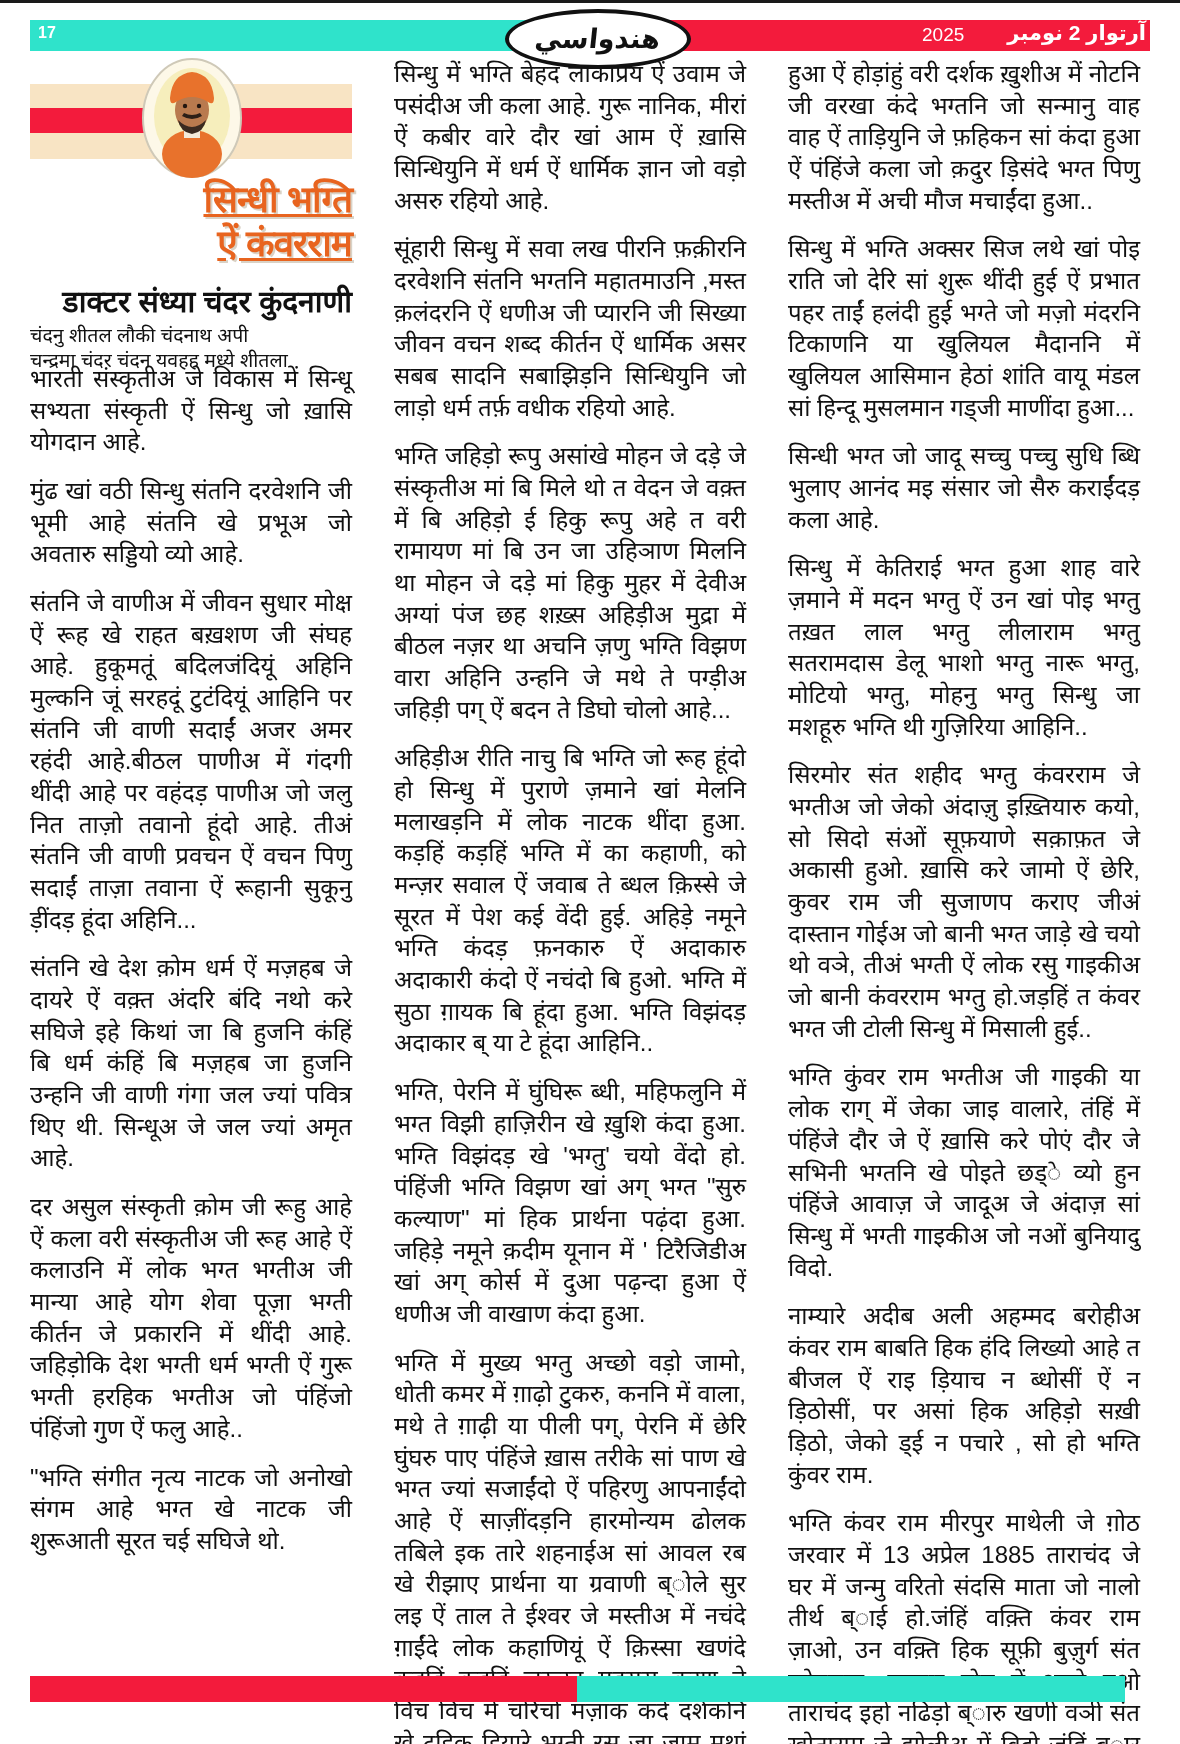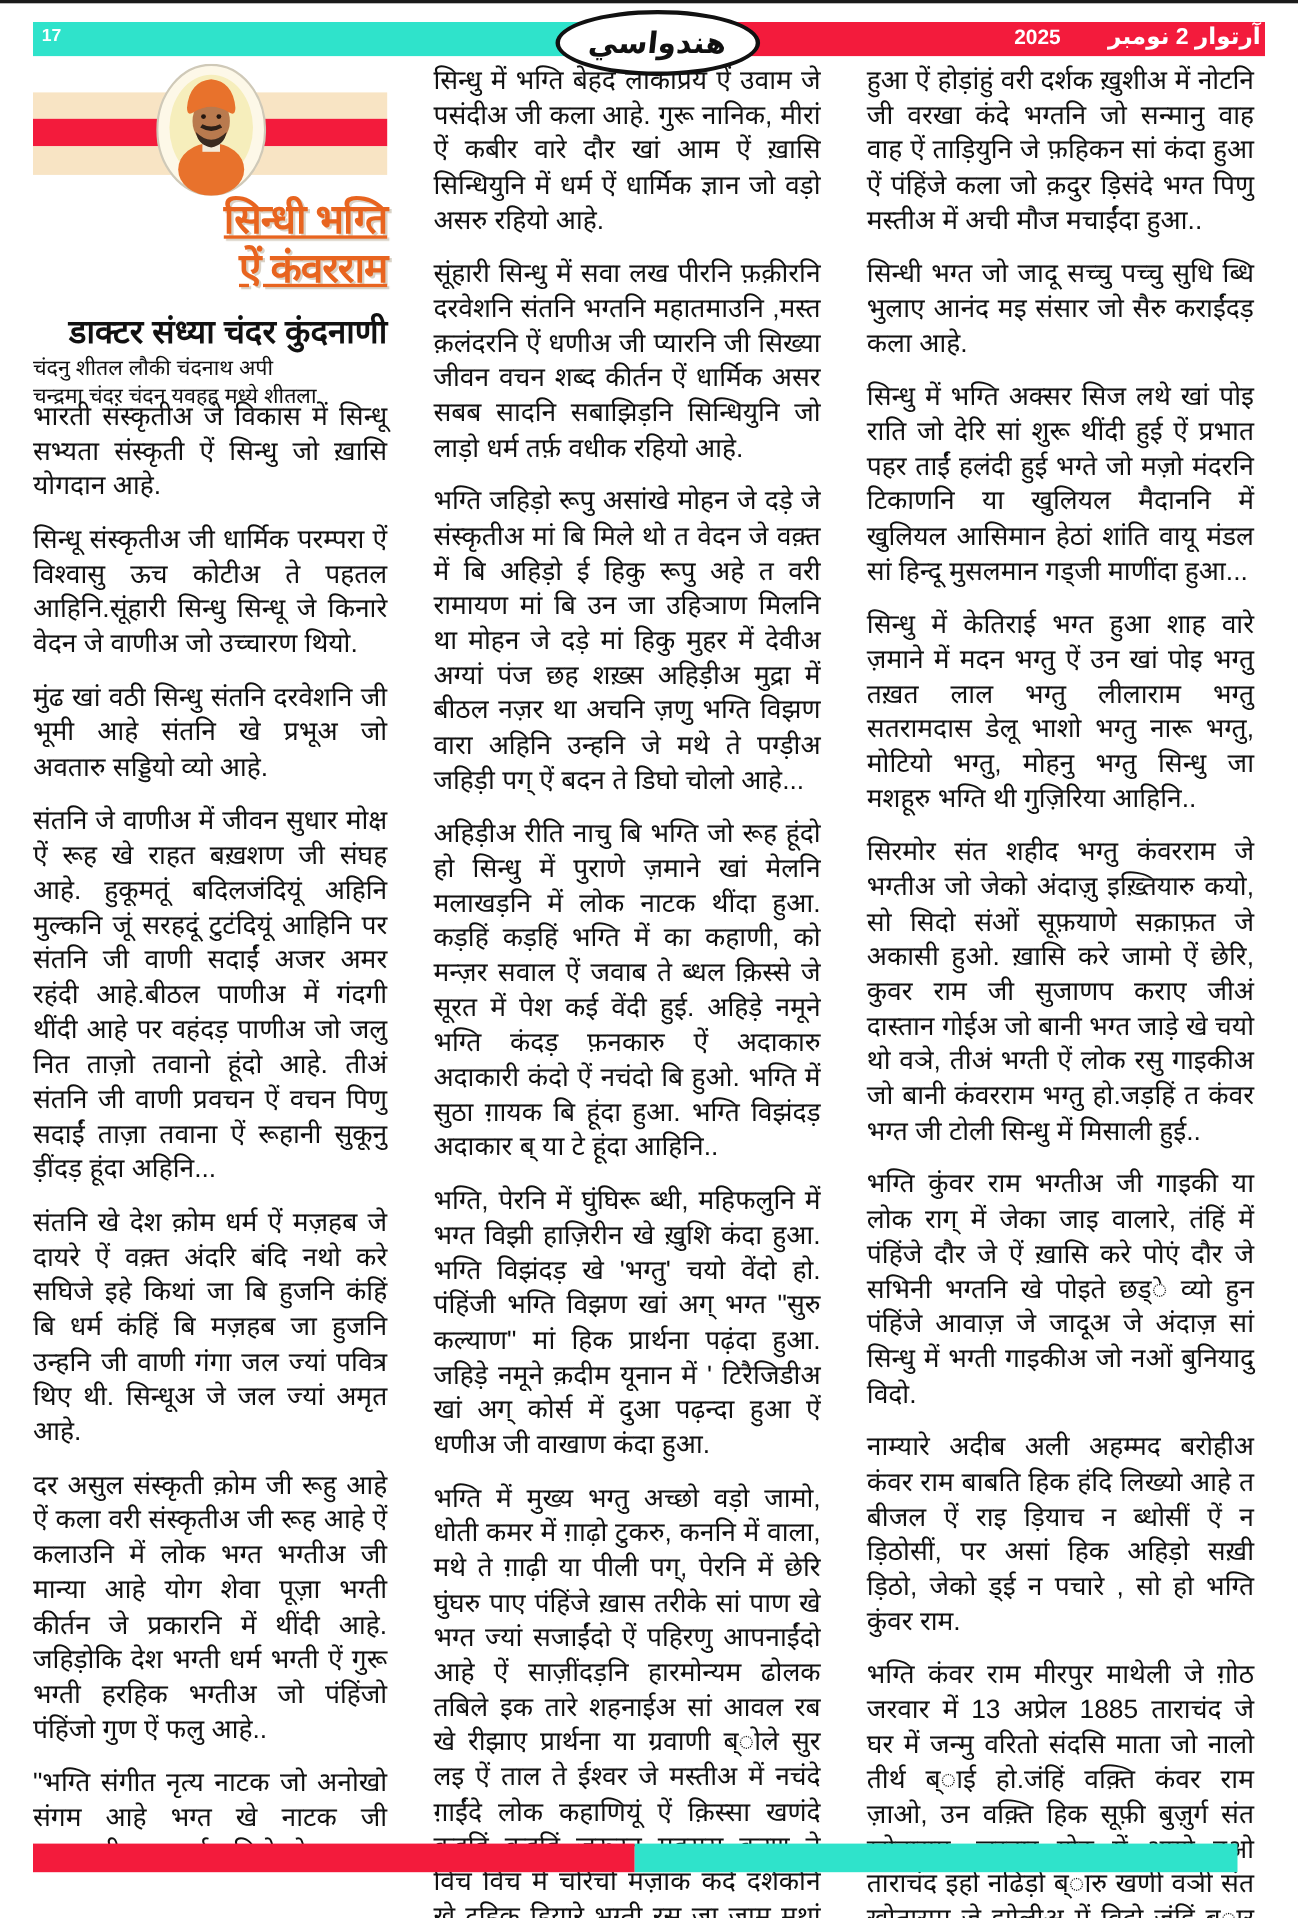--- a/index.html
+++ b/index.html
@@ -13,21 +13,21 @@
   
   .hdr-teal{position:absolute;top:20px;left:30px;width:632px;height:31px;background:var(--teal);}
   .hdr-red{position:absolute;top:20px;left:662px;width:488px;height:31px;background:var(--red);}
   .page-num{position:absolute;top:24px;left:38px;color:#fff;font-weight:bold;font-size:16px;}
   .logo-oval{
     position:absolute;top:9px;left:505px;width:178px;height:52px;background:#fff;
     border:4px solid #111;border-radius:50%;
     display:flex;align-items:center;justify-content:center;z-index:3;
   }
   .logo-oval span{font-size:27px;font-weight:bold;color:#111;transform:skewX(-6deg);}
-  .hdr-year{position:absolute;top:24px;left:922px;color:#fff;font-weight:bold;font-size:19px;}
+  .hdr-year{position:absolute;top:24px;left:922px;color:#fff;font-weight:normal;font-size:19px;}
   .hdr-date{position:absolute;top:21px;left:1000px;width:146px;color:#fff;font-weight:bold;font-size:21px;text-align:right;direction:rtl;}
 
   
   .columns{position:absolute;top:58px;left:30px;width:1120px;display:flex;}
   .col{box-sizing:border-box;}
   .col1{width:322px;margin-right:42px;}
   .col2{width:352px;margin-right:42px;}
   .col3{width:352px;}
   .para{
     margin:0 0 17px 0;
@@ -98,21 +98,20 @@
         <span>ऐं कंवरराम</span>
       </h1>
       <div class="author">डाक्टर संध्या चंदर कुंदनाणी</div>
       <div class="verse">
         <div>चंदनु शीतल लौकी चंदनाथ अपी</div>
         <div>चन्द्रमा चंदर चंदन यवहह मध्ये शीतला</div>
       </div>
     </div>
     <div class="paras">
         <p class="para">भारती संस्कृतीअ जे विकास में सिन्धू सभ्यता संस्कृती ऐं सिन्धु जो ख़ासि योगदान आहे.</p>
-        <p class="para">सिन्धू संस्कृतीअ जी धार्मिक परम्परा ऐं विश्वासु ऊच कोटीअ ते पहतल आहिनि.सूंहारी सिन्धु सिन्धू जे किनारे वेदन जे वाणीअ जो उच्चारण थियो.</p>
         <p class="para">मुंढ खां वठी सिन्धु संतनि दरवेशनि जी भूमी आहे संतनि खे प्रभूअ जो अवतारु सड्डियो व्यो आहे.</p>
         <p class="para">संतनि जे वाणीअ में जीवन सुधार मोक्ष ऐं रूह खे राहत बख़शण जी संघह आहे. हुकूमतूं बदिलजंदियूं अहिनि मुल्कनि जूं सरहदूं टुटंदियूं आहिनि पर संतनि जी वाणी सदाईं अजर अमर रहंदी आहे.बीठल पाणीअ में गंदगी थींदी आहे पर वहंदड़ पाणीअ जो जलु नित ताज़ो तवानो हूंदो आहे. तीअं संतनि जी वाणी प्रवचन ऐं वचन पिणु सदाईं ताज़ा तवाना ऐं रूहानी सुकूनु ड़ींदड़ हूंदा अहिनि...</p>
         <p class="para">संतनि खे देश क़ोम धर्म ऐं मज़हब जे दायरे ऐं वक़्त अंदरि बंदि नथो करे सघिजे इहे किथां जा बि हुजनि कंहिं बि धर्म कंहिं बि मज़हब जा हुजनि उन्हनि जी वाणी गंगा जल ज्यां पवित्र थिए थी. सिन्धूअ जे जल ज्यां अमृत आहे.</p>
         <p class="para">दर असुल संस्कृती क़ोम जी रूहु आहे ऐं कला वरी संस्कृतीअ जी रूह आहे ऐं कलाउनि में लोक भग्त भग्तीअ जी मान्या आहे योग शेवा पूज़ा भग्ती कीर्तन जे प्रकारनि में थींदी आहे. जहिड़ोकि देश भग्ती धर्म भग्ती ऐं गुरू भग्ती हरहिक भग्तीअ जो पंहिंजो पंहिंजो गुण ऐं फलु आहे..</p>
         <p class="para">"भग्ति संगीत नृत्य नाटक जो अनोखो संगम आहे भग्त खे नाटक जी शुरूआती सूरत चई सघिजे थो.</p>
       </div>
   </section>
 
   <section class="col col2">
     <div class="paras">
@@ -121,22 +120,22 @@
         <p class="para">भग्ति जहिड़ो रूपु असांखे मोहन जे दड़े जे संस्कृतीअ मां बि मिले थो त वेदन जे वक़्त में बि अहिड़ो ई हिकु रूपु अहे त वरी रामायण मां बि उन जा उहिञाण मिलनि था मोहन जे दड़े मां हिकु मुहर में देवीअ अग्यां पंज छह शख़्स अहिड़ीअ मुद्रा में बीठल नज़र था अचनि ज़णु भग्ति विझण वारा अहिनि उन्हनि जे मथे ते पग्ड़ीअ जहिड़ी पग् ऐं बदन ते डिघो चोलो आहे...</p>
         <p class="para">अहिड़ीअ रीति नाचु बि भग्ति जो रूह हूंदो हो सिन्धु में पुराणे ज़माने खां मेलनि मलाखड़नि में लोक नाटक थींदा हुआ. कड़हिं कड़हिं भग्ति में का कहाणी, को मन्ज़र सवाल ऐं जवाब ते ब्धल क़िस्से जे सूरत में पेश कई वेंदी हुई. अहिड़े नमूने भग्ति कंदड़ फ़नकारु ऐं अदाकारु अदाकारी कंदो ऐं नचंदो बि हुओ. भग्ति में सुठा ग़ायक बि हूंदा हुआ. भग्ति विझंदड़ अदाकार ब् या टे हूंदा आहिनि..</p>
         <p class="para">भग्ति, पेरनि में घुंघिरू ब्धी, महिफलुनि में भग्त विझी हाज़िरीन खे ख़ुशि कंदा हुआ. भग्ति विझंदड़ खे 'भग्तु' चयो वेंदो हो. पंहिंजी भग्ति विझण खां अग् भग्त "सुरु कल्याण" मां हिक प्रार्थना पढ़ंदा हुआ. जहिड़े नमूने क़दीम यूनान में ' टिरैजिडीअ खां अग् कोर्स में दुआ पढ़न्दा हुआ ऐं धणीअ जी वाखाण कंदा हुआ.</p>
         <p class="para">भग्ति में मुख्य भग्तु अच्छो वड़ो जामो, धोती कमर में ग़ाढ़ो टुकरु, कननि में वाला, मथे ते ग़ाढ़ी या पीली पग्, पेरनि में छेरि घुंघरु पाए पंहिंजे ख़ास तरीके सां पाण खे भग्त ज्यां सजाईंदो ऐं पहिरणु आपनाईंदो आहे ऐं साज़ींदड़नि हारमोन्यम ढोलक तबिले इक तारे शहनाईअ सां आवल रब खे रीझाए प्रार्थना या ग्रवाणी ब्ोले सुर लइ ऐं ताल ते ईश्वर जे मस्तीअ में नचंदे ग़ाईंदे लोक कहाणियूं ऐं क़िस्सा खणंदे कड़हिं कड़हिं ज़रूरत महसूस करण ते विच विच में चरिचो मज़ाक कंदे दर्शकनि खे टहिक ड़ियारे भग्ती रसु जा जाम मथां जाम पीआरींदे धार्मिक ख़ज़ाना ख़ाली कंदे दर्शकनि खे कला जे करामत में दीन दुनिया भुलाए मस्तीअ में झूमंदा</p>
       </div>
   </section>
 
   <section class="col col3">
     <div class="paras">
         <p class="para">हुआ ऐं होड़ांहुं वरी दर्शक ख़ुशीअ में नोटनि जी वरखा कंदे भग्तनि जो सन्मानु वाह वाह ऐं ताड़ियुनि जे फ़हिकन सां कंदा हुआ ऐं पंहिंजे कला जो क़दुर ड़िसंदे भग्त पिणु मस्तीअ में अची मौज मचाईंदा हुआ..</p>
+        <p class="para">सिन्धु में भग्ति अक्सर सिज लथे खां पोइ राति जो देरि सां शुरू थींदी हुई ऐं प्रभात पहर ताईं हलंदी हुई भग्ते जो मज़ो मंदरनि टिकाणनि या खुलियल मैदाननि में खुलियल आसिमान हेठां शांति वायू मंडल सां हिन्दू मुसलमान गड्जी माणींदा हुआ...</p>
         <p class="para">सिन्धी भग्त जो जादू सच्चु पच्चु सुधि ब्धि भुलाए आनंद मइ संसार जो सैरु कराईंदड़ कला आहे.</p>
-        <p class="para">सिन्धु में भग्ति अक्सर सिज लथे खां पोइ राति जो देरि सां शुरू थींदी हुई ऐं प्रभात पहर ताईं हलंदी हुई भग्ते जो मज़ो मंदरनि टिकाणनि या खुलियल मैदाननि में खुलियल आसिमान हेठां शांति वायू मंडल सां हिन्दू मुसलमान गड्जी माणींदा हुआ...</p>
         <p class="para">सिन्धु में केतिराई भग्त हुआ शाह वारे ज़माने में मदन भग्तु ऐं उन खां पोइ भग्तु तख़त लाल भग्तु लीलाराम भग्तु सतरामदास डेलू भाशो भग्तु नारू भग्तु, मोटियो भग्तु, मोहनु भग्तु सिन्धु जा मशहूरु भग्ति थी गुज़िरिया आहिनि..</p>
         <p class="para">सिरमोर संत शहीद भग्तु कंवरराम जे भग्तीअ जो जेको अंदाज़ु इख़्तियारु कयो, सो सिदो संओं सूफ़याणे सक़ाफ़त जे अकासी हुओ. ख़ासि करे जामो ऐं छेरि, कुवर राम जी सुजाणप कराए जीअं दास्तान गोईअ जो बानी भग्त जाड़े खे चयो थो वञे, तीअं भग्ती ऐं लोक रसु गाइकीअ जो बानी कंवरराम भग्तु हो.जड़हिं त कंवर भग्त जी टोली सिन्धु में मिसाली हुई..</p>
         <p class="para">भग्ति कुंवर राम भग्तीअ जी गाइकी या लोक राग् में जेका जाइ वालारे, तंहिं में पंहिंजे दौर जे ऐं ख़ासि करे पोएं दौर जे सभिनी भग्तनि खे पोइते छड्े व्यो हुन पंहिंजे आवाज़ जे जादूअ जे अंदाज़ सां सिन्धु में भग्ती गाइकीअ जो नओं बुनियादु विदो.</p>
         <p class="para">नाम्यारे अदीब अली अहम्मद बरोहीअ कंवर राम बाबति हिक हंदि लिख्यो आहे त बीजल ऐं राइ ड़ियाच न ब्धोसीं ऐं न ड़िठोसीं, पर असां हिक अहिड़ो सख़ी ड़िठो, जेको ड्ई न पचारे , सो हो भग्ति कुंवर राम.</p>
         <p class="para">भग्ति कंवर राम मीरपुर माथेली जे ग़ोठ जरवार में 13 अप्रेल 1885 ताराचंद जे घर में जन्मु वरितो संदसि माता जो नालो तीर्थ ब्ाई हो.जंहिं वक़्ति कंवर राम ज़ाओ, उन वक़्ति हिक सूफ़ी बुज़ुर्ग संत खोताराम, जरवार ग़ोठ में आयो हुओ ताराचंद इहो नढिड़ो ब्ारु खणी वञी संत खोताराम जे झोलीअ में विदो जंहिं ब्ार जो नालो कंवरराम रखियो..</p>
         <p class="para">कनोराराम पहिरीं स्कूली विद्या सिन्धीअ में वरिती इन खां पोइ हो फ़ारसी पिणु</p>
       </div>
   </section>
 
 </div>

